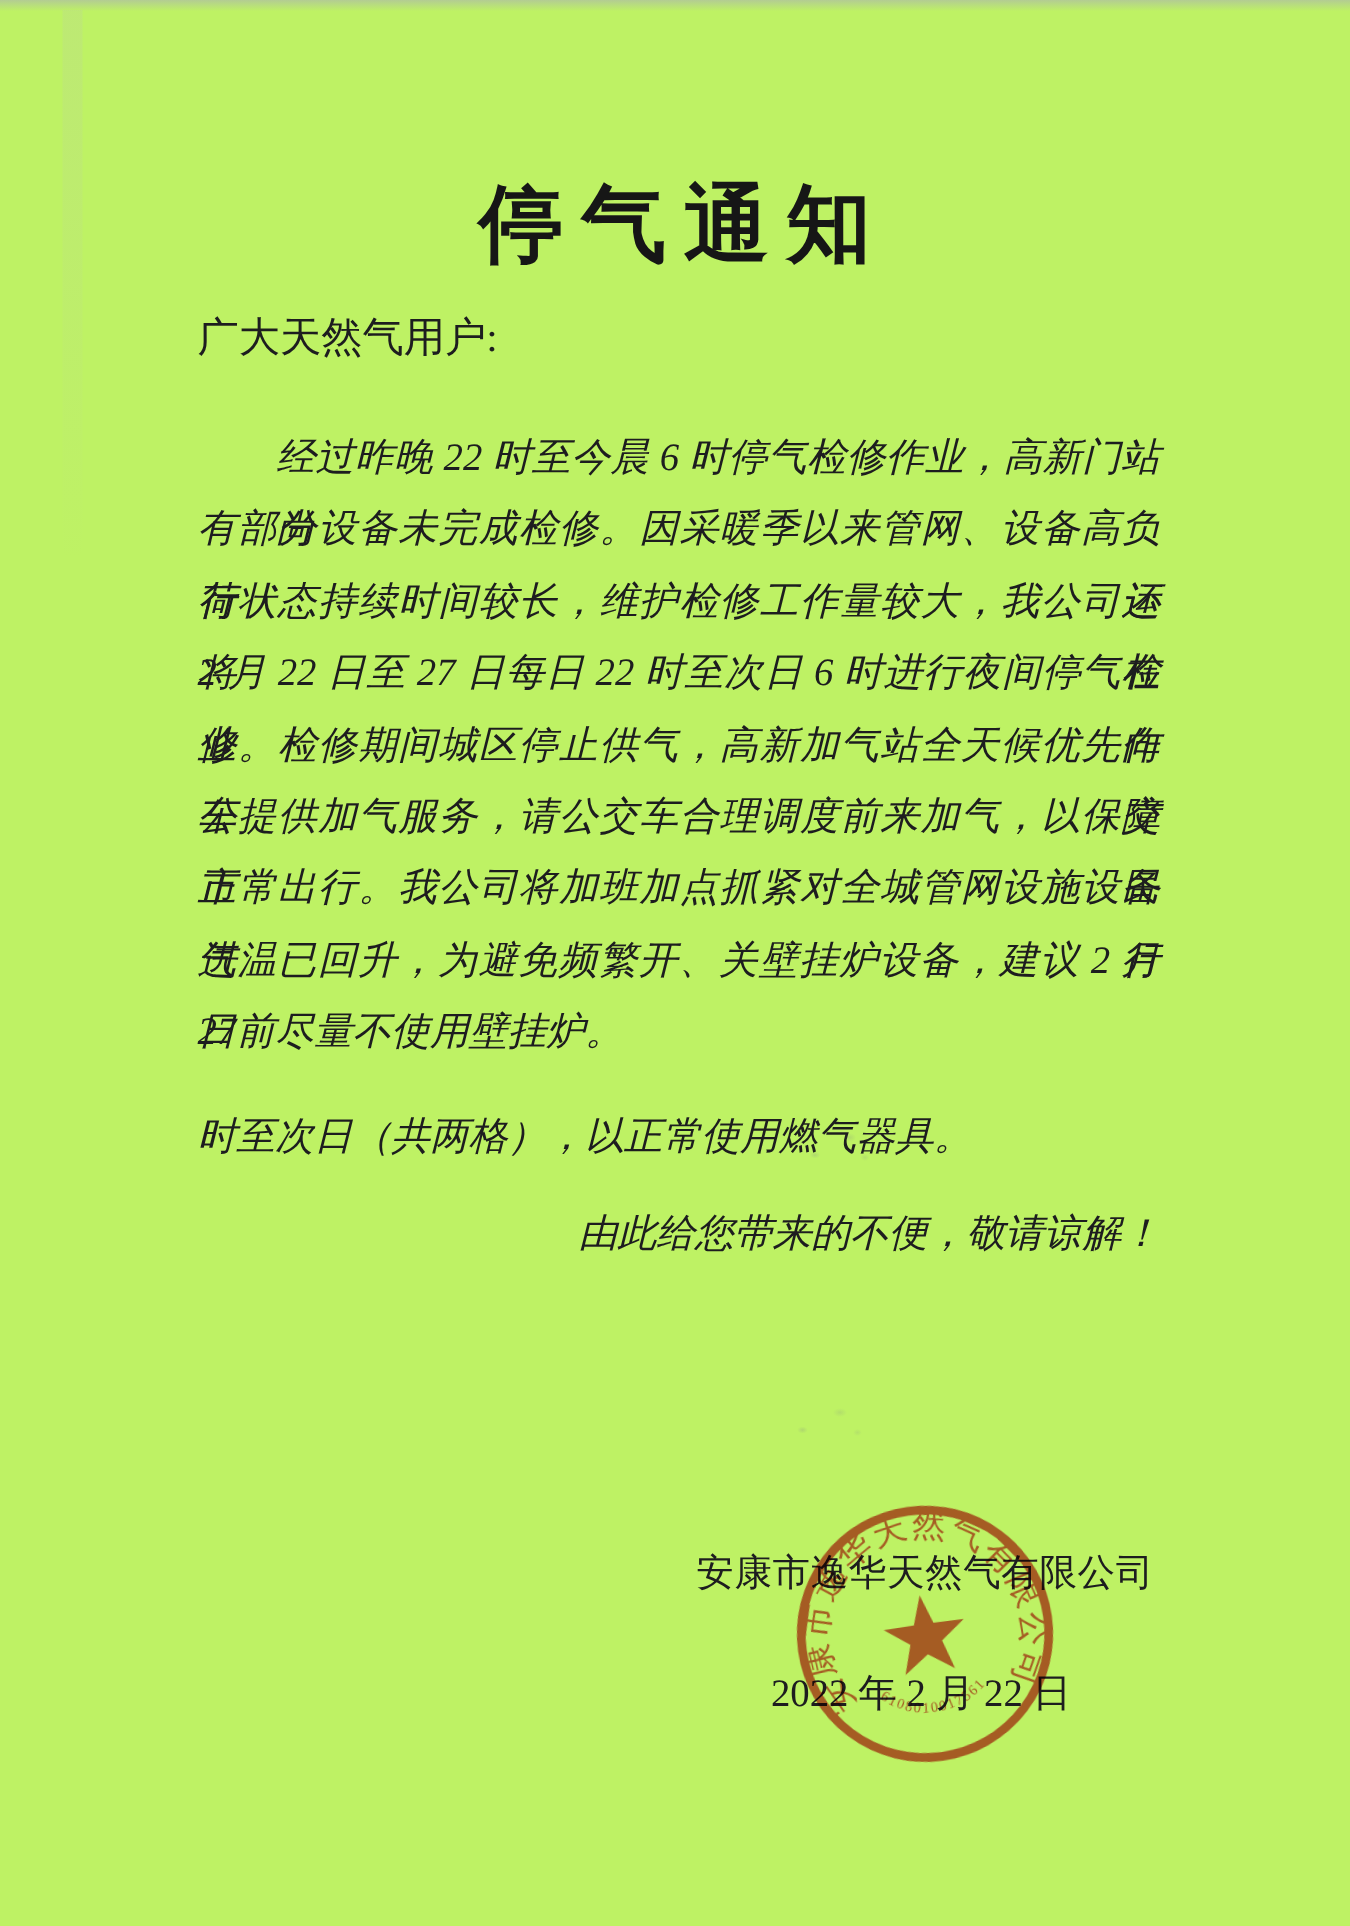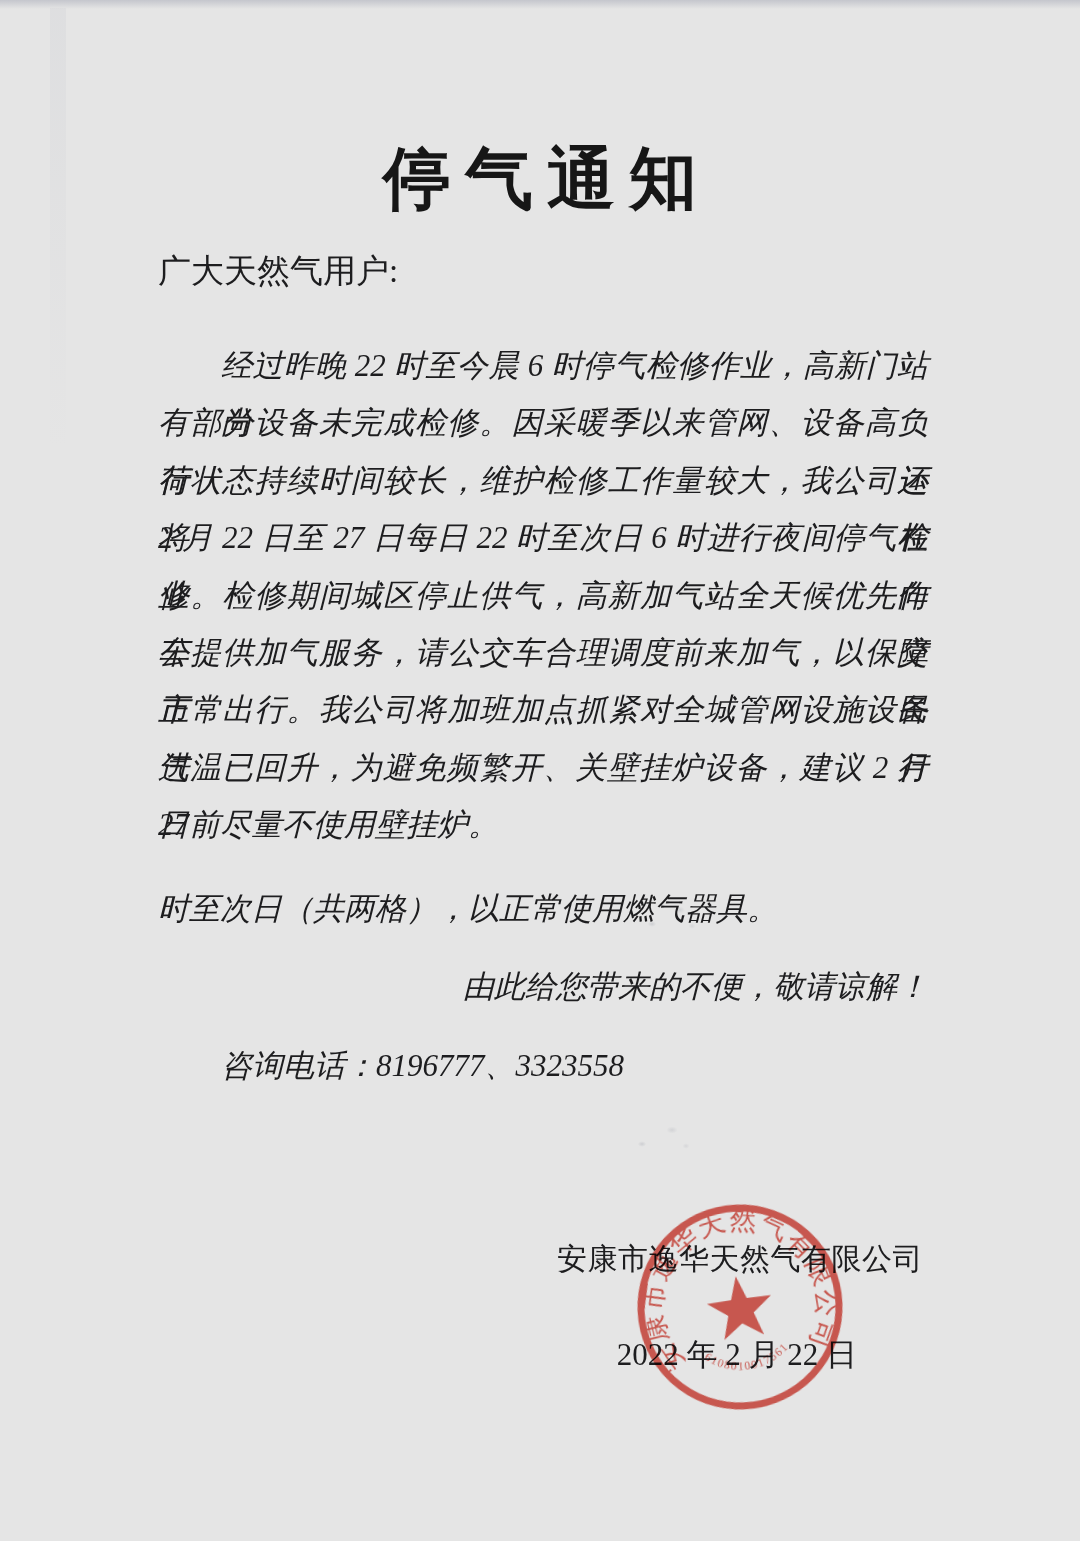--- a/index.html
+++ b/index.html
@@ -1,20 +1,20 @@
 <!DOCTYPE html>
 <html style="--stamp-red: #d8453a;"><head>
 <meta charset="utf-8">
 <style>
   html,body { margin:0; padding:0; background:#ffffff; }
   .page {
     position:relative;
     width:1080px; height:1541px;
     margin:0 auto;
-    background:#e5e5e5;
+    background:#bef264;
     overflow:hidden;
     font-family:"Liberation Serif","DejaVu Serif",serif;
     color:#1d1d1f;
   }
   
   .scan-top {
     position:absolute; top:0; left:0; right:0; height:9px;
     background:linear-gradient(180deg, rgba(170,173,185,.55), rgba(255,255,255,0));
   }
   .scan-streak {
@@ -112,23 +112,20 @@
   </div>
 
   <div class="para para2">
     <div class="line">时至次日（共两格），以正常使用燃气器具。</div>
   </div>
 
   <div class="para para3">
     <div class="line indent">由此给您带来的不便，敬请谅解！</div>
   </div>
 
-  <div class="para para4">
-    <div class="line indent">咨询电话：8196777、3323558</div>
-  </div>
 
   <div class="company-line">安康市逸华天然气有限公司</div>
   <div class="date-line">2022 年 2 月 22 日</div>
 
   <svg class="stamp" viewBox="0 0 260 260" xmlns="http://www.w3.org/2000/svg" aria-hidden="true">
     <defs>
       <path id="arcTop" d="M 66.1 174.7 A 78 78 0 1 1 193.9 174.7" fill="none"></path>
       <path id="arcBottom" d="M 75.4 161.5 A 63 63 0 0 0 184.6 161.5" fill="none"></path>
     </defs>
     <circle cx="130" cy="130" r="99" fill="none" stroke="currentColor" stroke-width="7"></circle>

